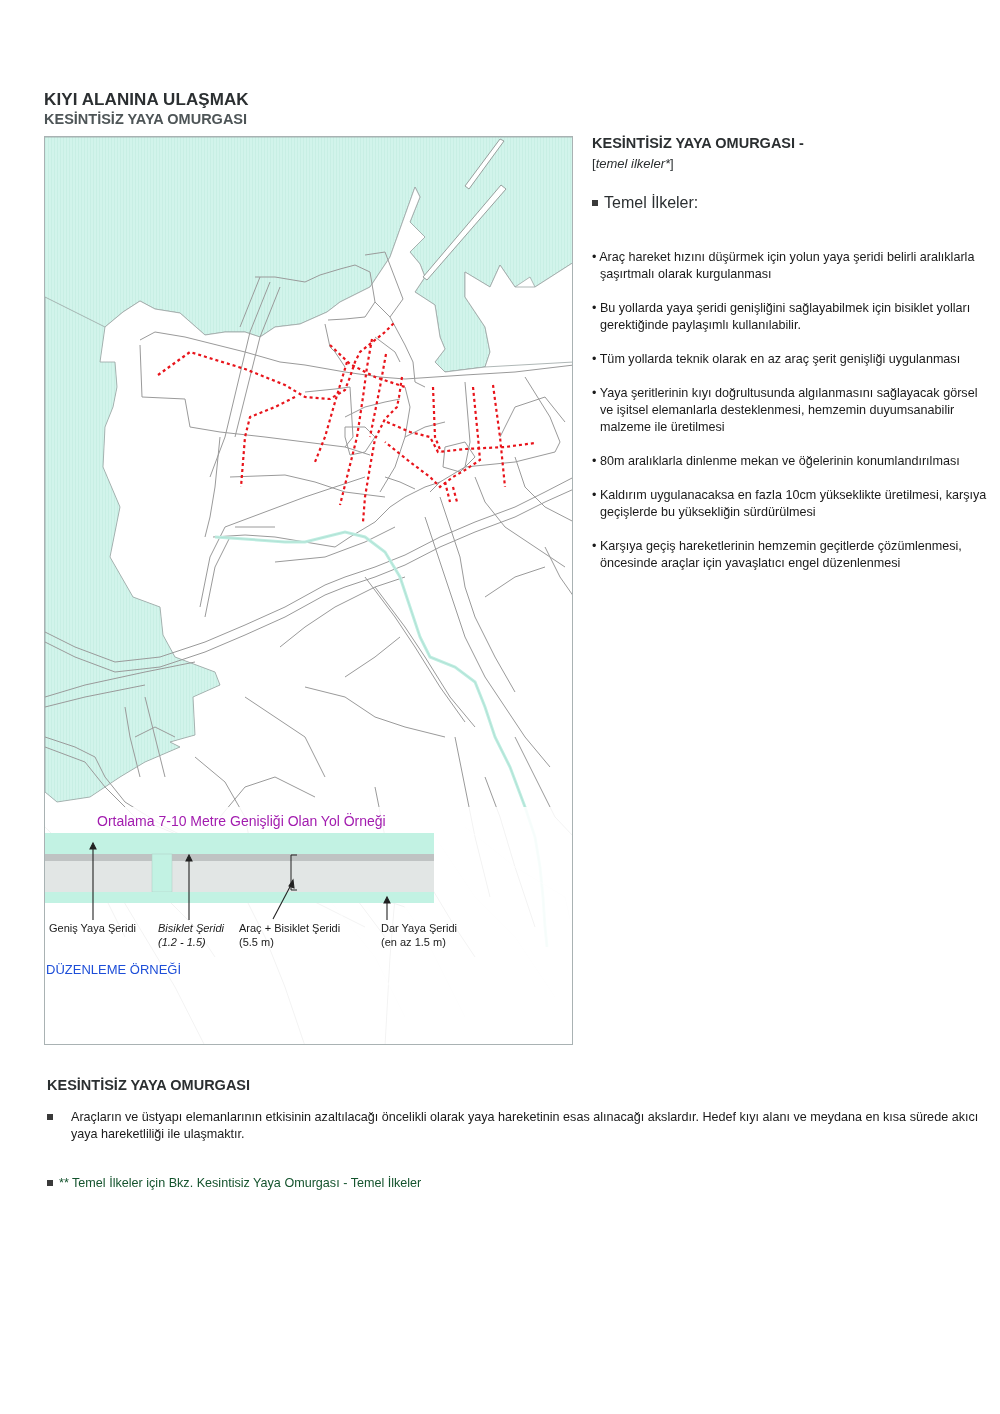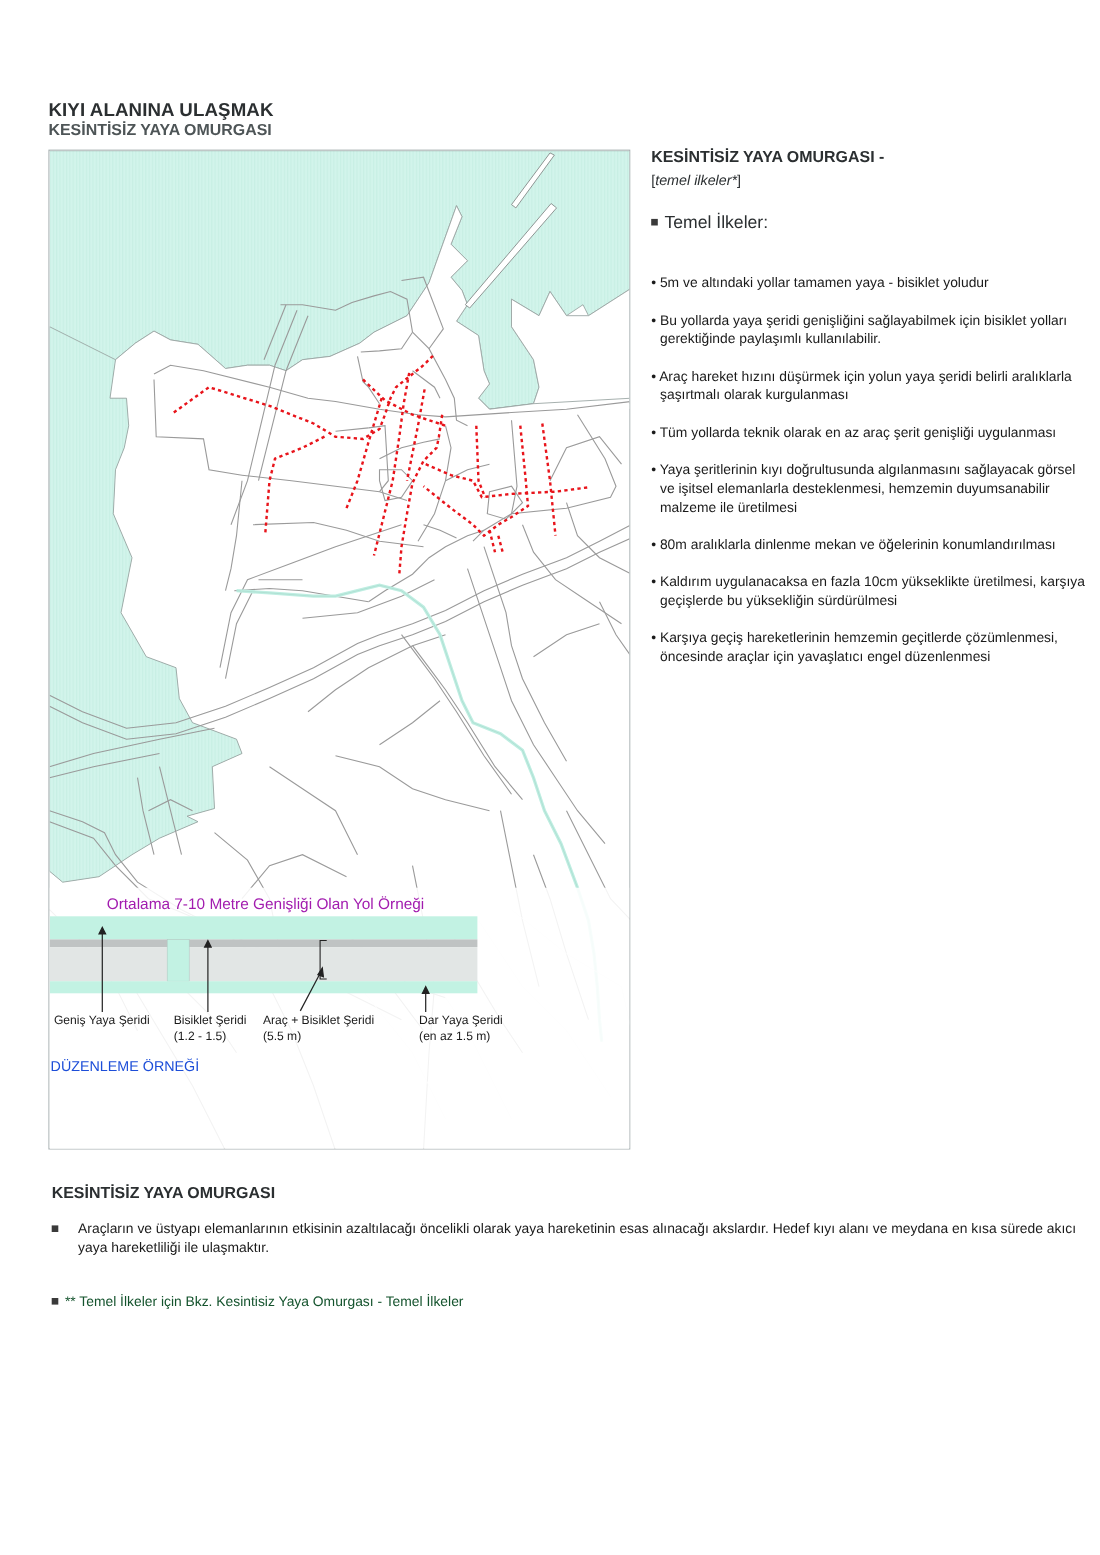--- a/index.html
+++ b/index.html
@@ -178,21 +178,21 @@
     </g>
   </svg>
 </div>
 
 <div class="abs road-title">Ortalama 7-10 Metre Genişliği Olan Yol Örneği</div>
 
 <div class="abs road-lbl" style="left:49px; top:921px;">
   <div>Geniş Yaya Şeridi</div>
   <div></div>
 </div>
-<div class="abs road-lbl" style="left:158px; top:921px;">
+<div class="abs road-lbl" style="left:158px; top:921px;font-style:italic;">
   <div>Bisiklet Şeridi</div>
   <div>(1.2 - 1.5)</div>
 </div>
 <div class="abs road-lbl" style="left:239px; top:921px;">
   <div>Araç + Bisiklet Şeridi</div>
   <div>(5.5 m)</div>
 </div>
 <div class="abs road-lbl" style="left:361px; top:921px;margin-left:20px;">
   <div>Dar Yaya Şeridi</div>
   <div>(en az 1.5 m)</div>
@@ -200,23 +200,22 @@
 
 <div class="abs duz">
   <div class="dh">DÜZENLEME ÖRNEĞİ</div>
 </div>
 
 <div class="abs r-title">KESİNTİSİZ YAYA OMURGASI -</div>
 <div class="abs r-sub"><span>[</span><i>temel ilkeler*</i><span>]</span></div>
 <div class="abs r-h2"><span class="sq"></span><span>Temel İlkeler:</span></div>
 
 <div class="abs bullets">
-  <div class="b">• 5m ve altındaki yollar tamamen yaya - bisiklet yoludur</div>
+  <div class="b">• Araç hareket hızını düşürmek için yolun yaya şeridi belirli aralıklarla şaşırtmalı olarak kurgulanması</div>
   <div class="b">• Bu yollarda yaya şeridi genişliğini sağlayabilmek için bisiklet yolları gerektiğinde paylaşımlı kullanılabilir.</div>
-  <div class="b">• Araç hareket hızını düşürmek için yolun yaya şeridi belirli aralıklarla şaşırtmalı olarak kurgulanması</div>
   <div class="b">• Tüm yollarda teknik olarak en az araç şerit genişliği uygulanması</div>
   <div class="b">• Yaya şeritlerinin kıyı doğrultusunda algılanmasını sağlayacak görsel ve işitsel elemanlarla desteklenmesi, hemzemin duyumsanabilir malzeme ile üretilmesi</div>
   <div class="b">• 80m aralıklarla dinlenme mekan ve öğelerinin konumlandırılması</div>
   <div class="b">• Kaldırım uygulanacaksa en fazla 10cm yükseklikte üretilmesi, karşıya geçişlerde bu yüksekliğin sürdürülmesi</div>
   <div class="b">• Karşıya geçiş hareketlerinin hemzemin geçitlerde çözümlenmesi, öncesinde araçlar için yavaşlatıcı engel düzenlenmesi</div>
 </div>
 
 <div class="abs bot-h">KESİNTİSİZ YAYA OMURGASI</div>
 <div class="abs bot-p" style="display:flex;gap:12px;">
   <span class="sq" style="margin-top:6px; flex:none;"></span>

